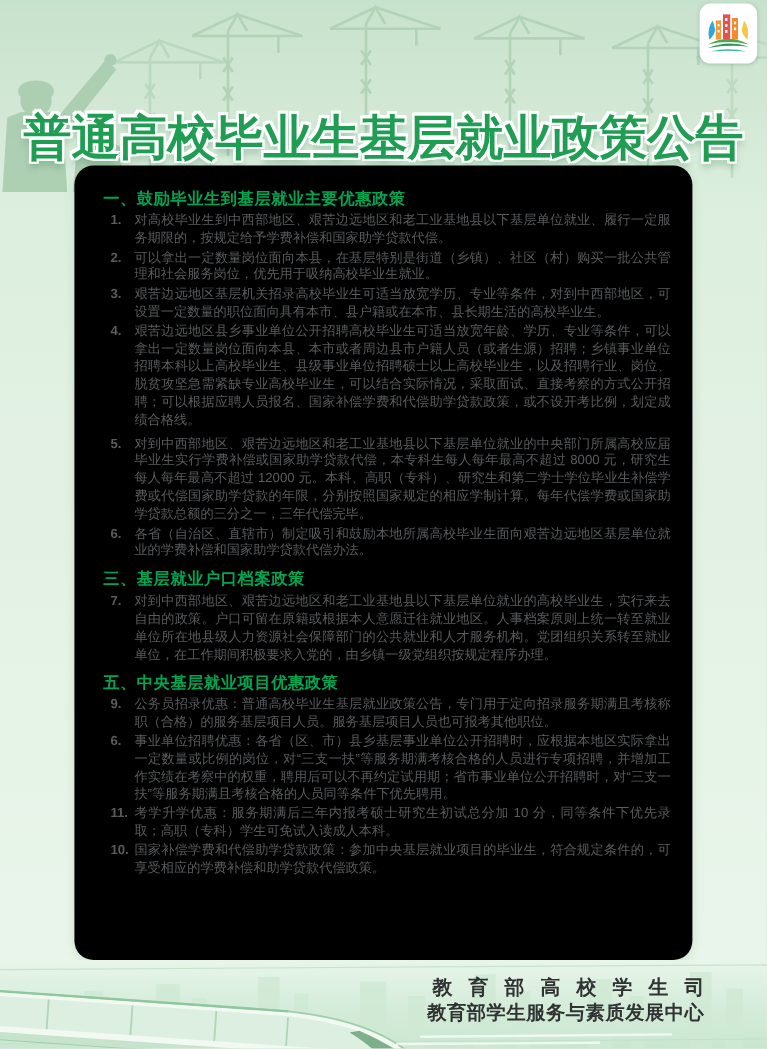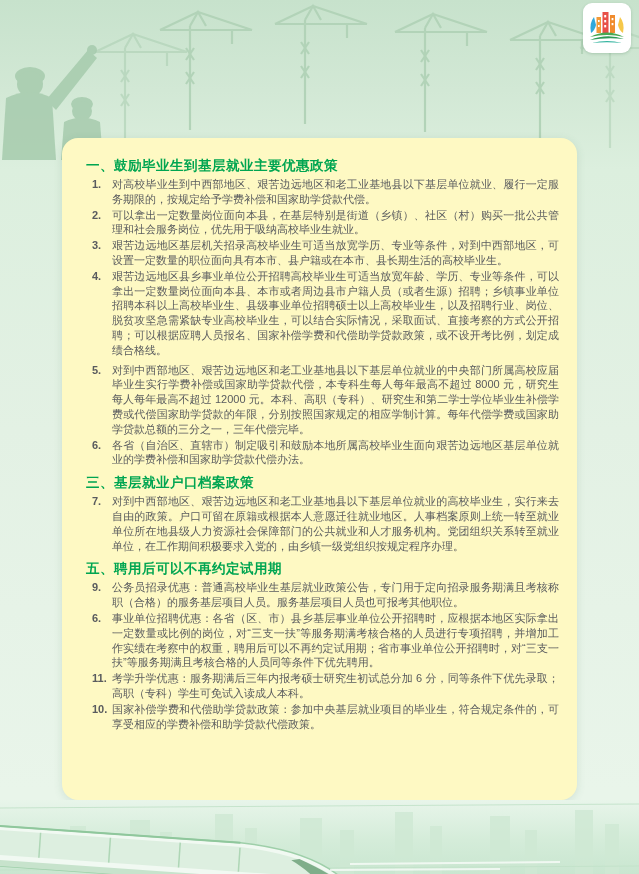--- a/index.html
+++ b/index.html
@@ -26,21 +26,21 @@
       -2px -2px 0 #ffffff, 2px -2px 0 #ffffff,
       -2px  2px 0 #ffffff, 2px  2px 0 #ffffff,
       -2px  0   0 #ffffff, 2px  0   0 #ffffff,
        0   -2px 0 #ffffff, 0    2px 0 #ffffff,
        0    5px 6px rgba(34,110,63,.38);
     white-space:nowrap;
   }
   
   .card{
     position:absolute;left:62px;top:138px;width:515px;height:662px;
-    background:#fef9c3;border-radius:16px;
+    background:#000000;border-radius:16px;
     box-shadow:0 2px 8px rgba(70,120,85,.15);
     padding:12px 18px 0 24px;box-sizing:border-box;overflow:hidden;
   }
   .sec{margin:0;}
   .sec + .sec{margin-top:5px;}
   .sec-title{
     margin:7px 0 3px 0;font-size:13.5px;line-height:17px;font-weight:bold;
     color:#00a551;letter-spacing:.5px;
   }
   .item{display:flex;align-items:flex-start;color:#595b5e;font-size:11px;line-height:14.8px;margin:0 0 1px 6px;}
@@ -114,20 +114,21 @@
           <rect x="17.2" y="18" width="2" height="2.4"></rect>
         <rect x="24.6" y="11" width="1.8" height="2.2"></rect>
           <rect x="24.6" y="16" width="1.8" height="2.2"></rect>
       </g>
       <path d="M3,30 q17,-9 34,0 q-17,-4 -34,0 z" fill="#47a952"></path>
       <path d="M3,33 q17,-7 34,-1 q-17,-2 -34,1 z" fill="#2c9a55"></path>
       <path d="M5,36 q15,-4 30,0 q-15,-1.5 -30,0 z" fill="#35b4a0"></path>
     </svg>
   </div>
 
+  <h1 class="title">普通高校毕业生基层就业政策公告</h1>
 
   <div class="card">
     <div id="sections">
         <section class="sec">
           <h2 class="sec-title">一、鼓励毕业生到基层就业主要优惠政策</h2>
           <div class="item">
             <span class="num">1.</span>
             <div class="txt">对高校毕业生到中西部地区、艰苦边远地区和老工业基地县以下基层单位就业、履行一定服务期限的，按规定给予学费补偿和国家助学贷款代偿。</div>
           </div>
           <div class="item">
@@ -154,32 +155,32 @@
           </div>
         </section>
         <section class="sec">
           <h2 class="sec-title">三、基层就业户口档案政策</h2>
           <div class="item">
             <span class="num">7.</span>
             <div class="txt">对到中西部地区、艰苦边远地区和老工业基地县以下基层单位就业的高校毕业生，实行来去自由的政策。户口可留在原籍或根据本人意愿迁往就业地区。人事档案原则上统一转至就业单位所在地县级人力资源社会保障部门的公共就业和人才服务机构。党团组织关系转至就业单位，在工作期间积极要求入党的，由乡镇一级党组织按规定程序办理。</div>
           </div>
         </section>
         <section class="sec">
-          <h2 class="sec-title">五、聘用后可以不再约定试用期</h2>
+          <h2 class="sec-title">五、中央基层就业项目优惠政策</h2>
           <div class="item">
             <span class="num">9.</span>
             <div class="txt">公务员招录优惠：普通高校毕业生基层就业政策公告，专门用于定向招录服务期满且考核称职（合格）的服务基层项目人员。服务基层项目人员也可报考其他职位。</div>
           </div>
           <div class="item">
             <span class="num">6.</span>
             <div class="txt">事业单位招聘优惠：各省（区、市）县乡基层事业单位公开招聘时，应根据本地区实际拿出一定数量或比例的岗位，对“三支一扶”等服务期满考核合格的人员进行专项招聘，并增加工作实绩在考察中的权重，聘用后可以不再约定试用期；省市事业单位公开招聘时，对“三支一扶”等服务期满且考核合格的人员同等条件下优先聘用。</div>
           </div>
           <div class="item">
             <span class="num">11.</span>
-            <div class="txt">考学升学优惠：服务期满后三年内报考硕士研究生初试总分加 6 分，同等条件下优先录取；高职（专科）学生可免试入读成人本科。</div>
+            <div class="txt">考学升学优惠：服务期满后三年内报考硕士研究生初试总分加 10 分，同等条件下优先录取；高职（专科）学生可免试入读成人本科。</div>
           </div>
           <div class="item">
             <span class="num">10.</span>
             <div class="txt">国家补偿学费和代偿助学贷款政策：参加中央基层就业项目的毕业生，符合规定条件的，可享受相应的学费补偿和助学贷款代偿政策。</div>
           </div>
         </section>
       </div>
   </div>
 
   <div class="footer">
@@ -217,15 +218,19 @@
             <line x1="240" y1="31" x2="240" y2="55"></line>
         </g>
         <rect x="-8" y="60" width="330" height="6" fill="#c7e3cc"></rect>
         <line x1="-8" y1="26" x2="240" y2="26" stroke="#8fc79c" stroke-width="2"></line>
       </g>
       <g stroke="#ffffff" stroke-width="2" opacity=".7">
         <line x1="350" y1="64" x2="560" y2="62"></line>
           <line x1="330" y1="70" x2="500" y2="69"></line>
       </g>
     </svg>
+    <div class="footer-text">
+      <div class="footer-line1">教育部高校学生司</div>
+      <div class="footer-line2">教育部学生服务与素质发展中心</div>
+    </div>
   </div>
 
 </div>
 
 </body></html>

